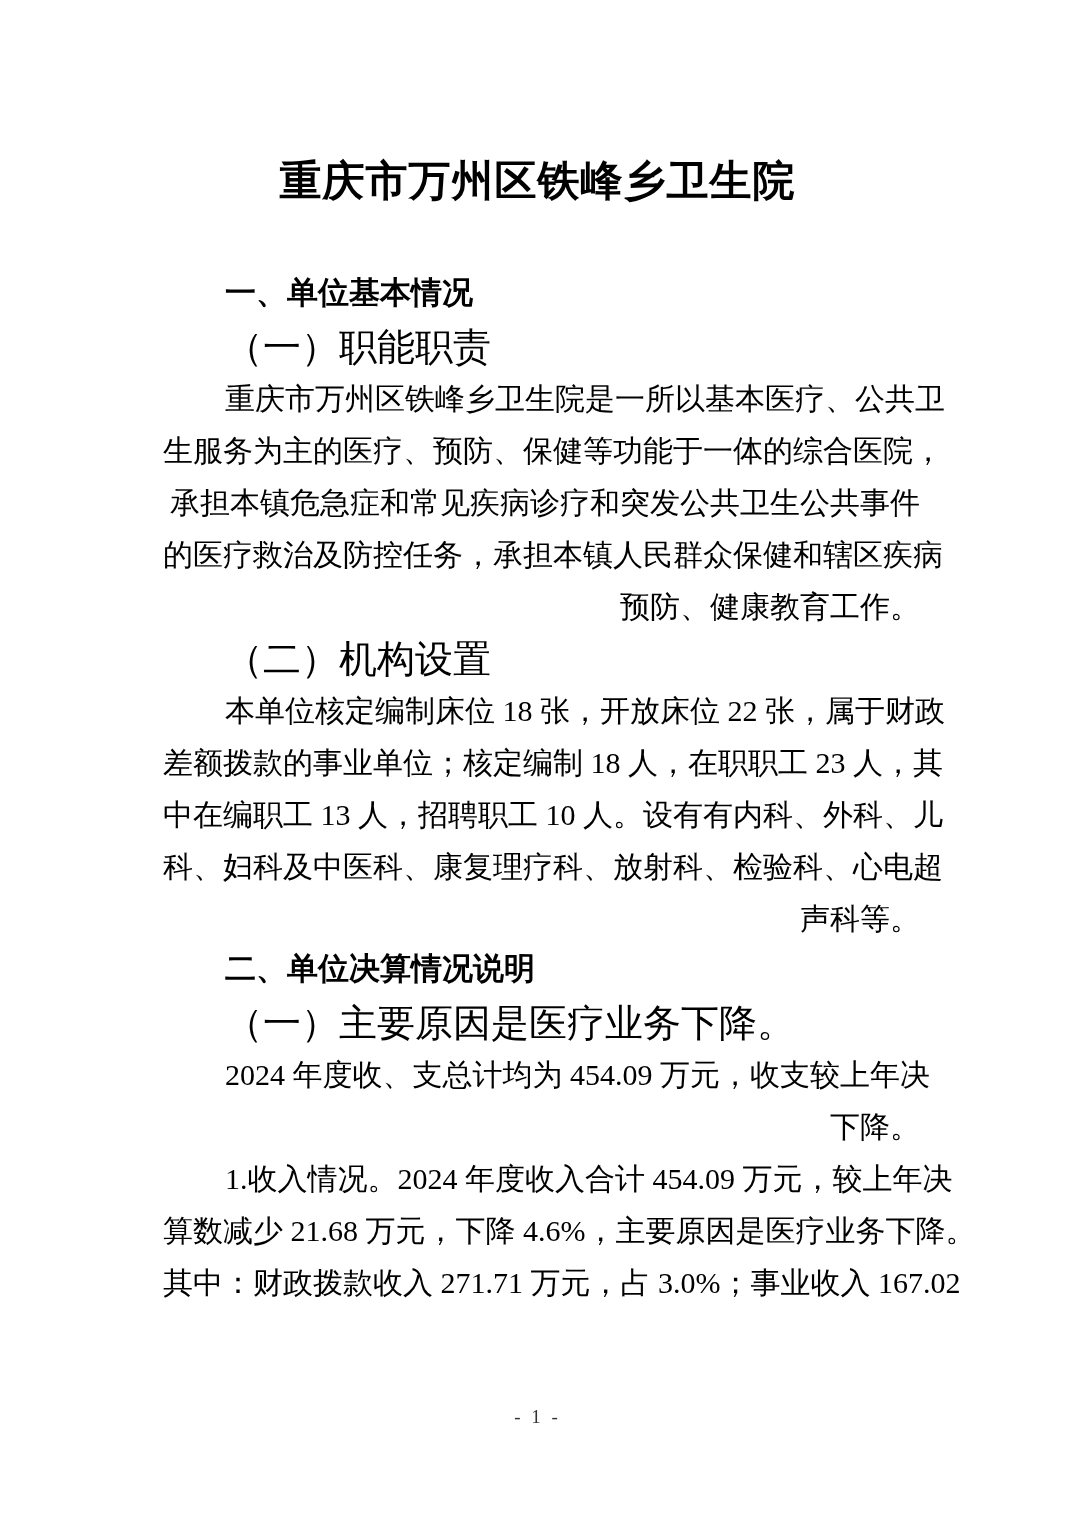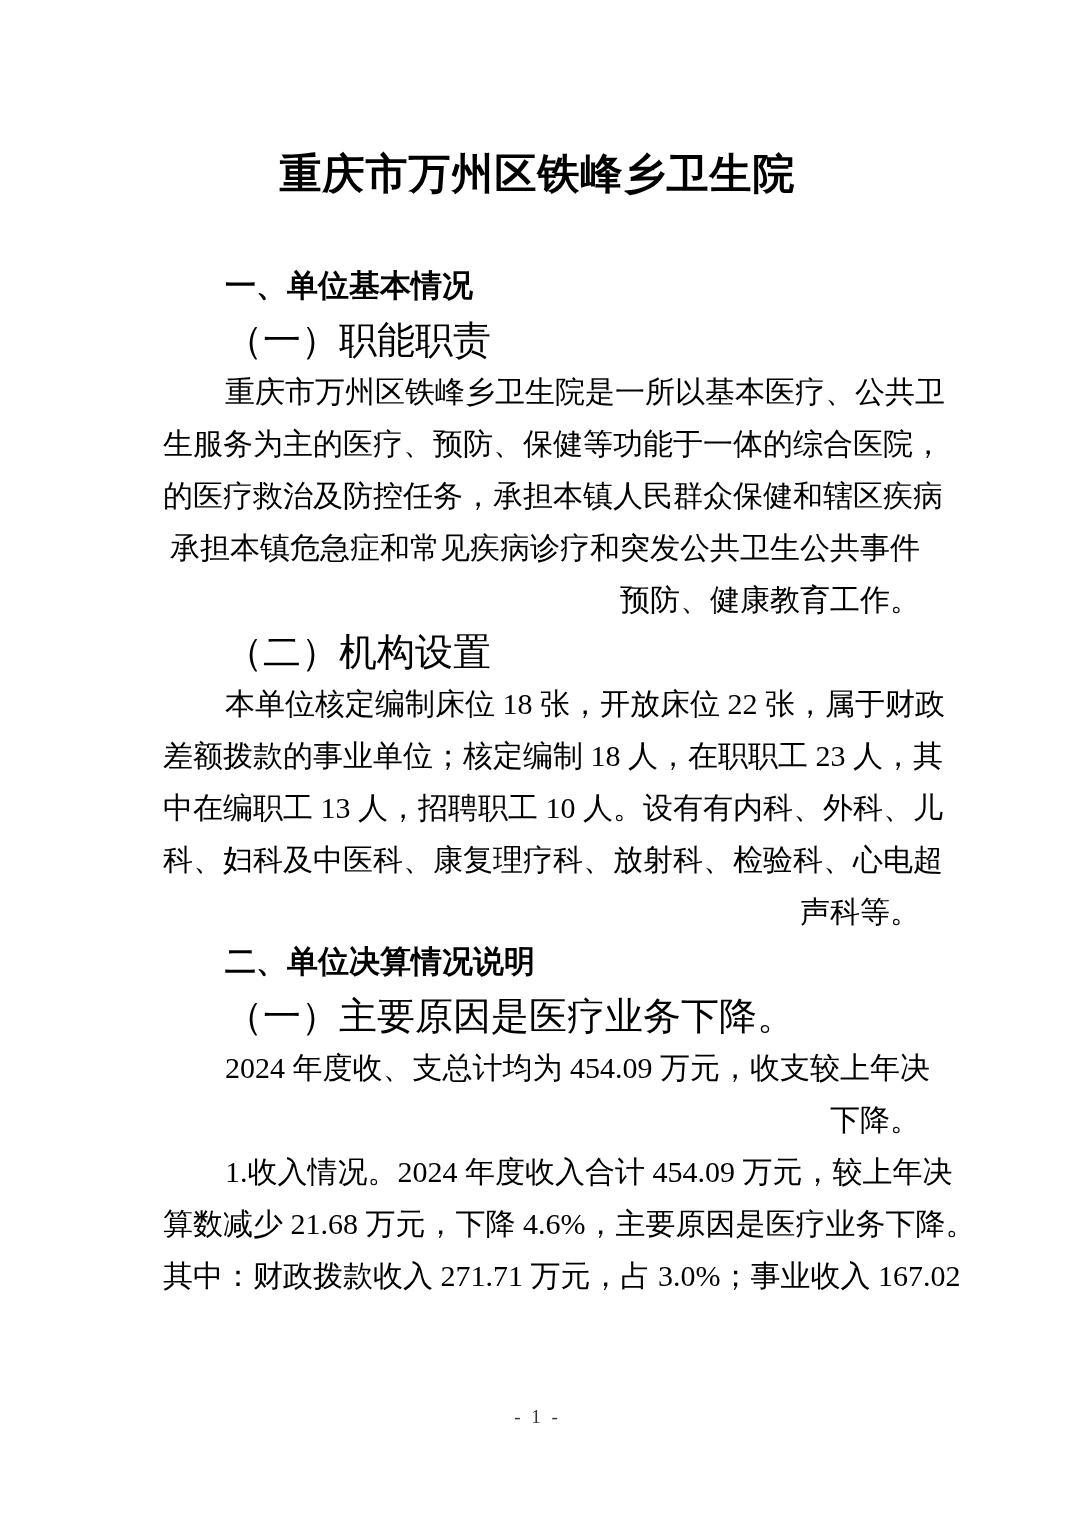--- a/index.html
+++ b/index.html
@@ -15,21 +15,21 @@
     background: #ffffff;
     color: #000000;
     font-family: "Liberation Serif", serif;
     overflow: hidden;
   }
   .title-block {
     padding-top: 138px;
     text-align: center;
   }
   .doc-title {
-    margin: 4px;
+    margin: 11px;
     font-size: 42px;
     line-height: 64px;
     font-weight: bold;
     letter-spacing: 1px;
     font-family: "Liberation Serif", serif;
   }
   .doc-body {
     margin: 56px 155px 0 163px; 
     font-size: 30px;
     line-height: 52px;
@@ -84,22 +84,22 @@
     <h1 class="doc-title">重庆市万州区铁峰乡卫生院</h1>
   </div>
 
   <div class="doc-body" id="doc-body">
 
   <div class="h1">一、单位基本情况</div>
       <div class="h2">（一）职能职责</div>
       <div class="para">
         <div class="line first">重庆市万州区铁峰乡卫生院是一所以基本医疗、公共卫</div>
         <div class="line">生服务为主的医疗、预防、保健等功能于一体的综合医院，</div>
+        <div class="line">承担本镇危急症和常见疾病诊疗和突发公共卫生公共事件</div>
         <div class="line">的医疗救治及防控任务，承担本镇人民群众保健和辖区疾病</div>
-        <div class="line">承担本镇危急症和常见疾病诊疗和突发公共卫生公共事件</div>
         <div class="line last">预防、健康教育工作。</div>
       </div>
       <div class="h2">（二）机构设置</div>
       <div class="para">
         <div class="line first">本单位核定编制床位 18 张，开放床位 22 张，属于财政</div>
         <div class="line">差额拨款的事业单位；核定编制 18 人，在职职工 23 人，其</div>
         <div class="line">中在编职工 13 人，招聘职工 10 人。设有有内科、外科、儿</div>
         <div class="line">科、妇科及中医科、康复理疗科、放射科、检验科、心电超</div>
         <div class="line last">声科等。</div>
       </div>

